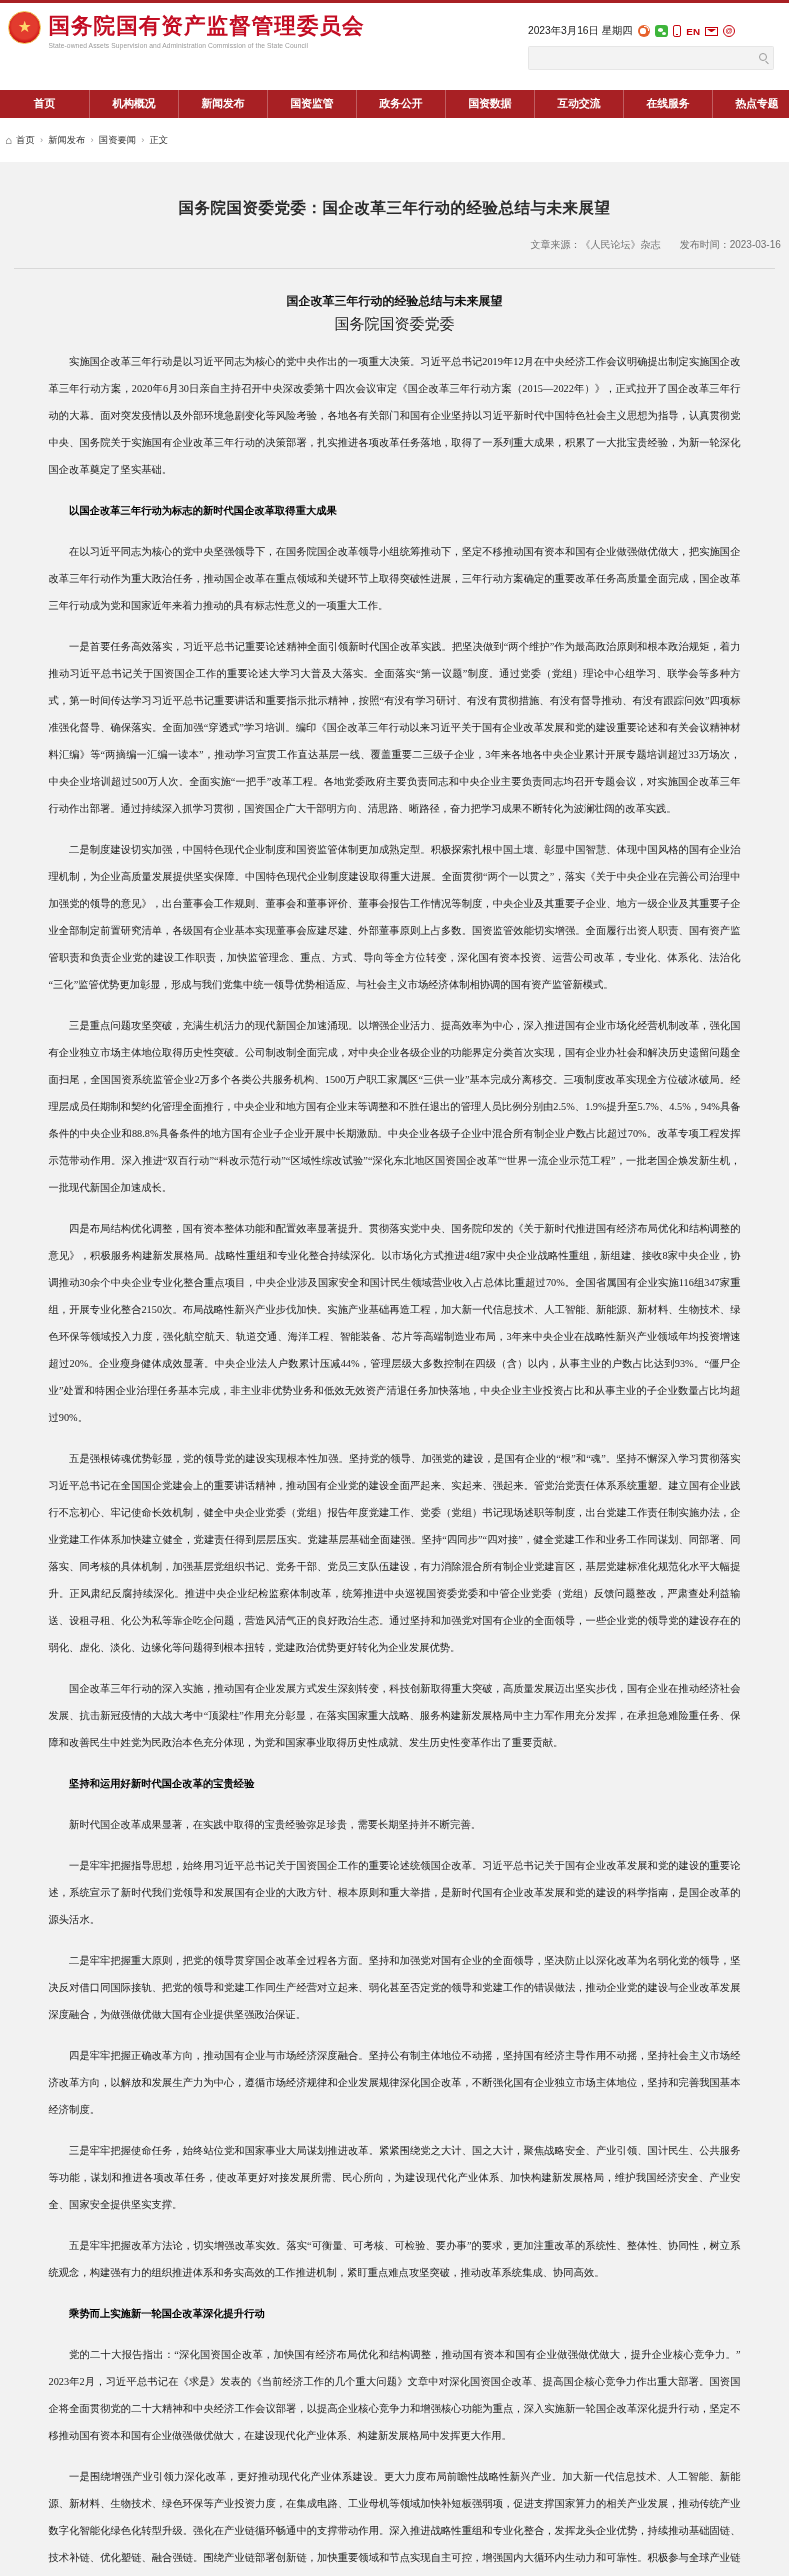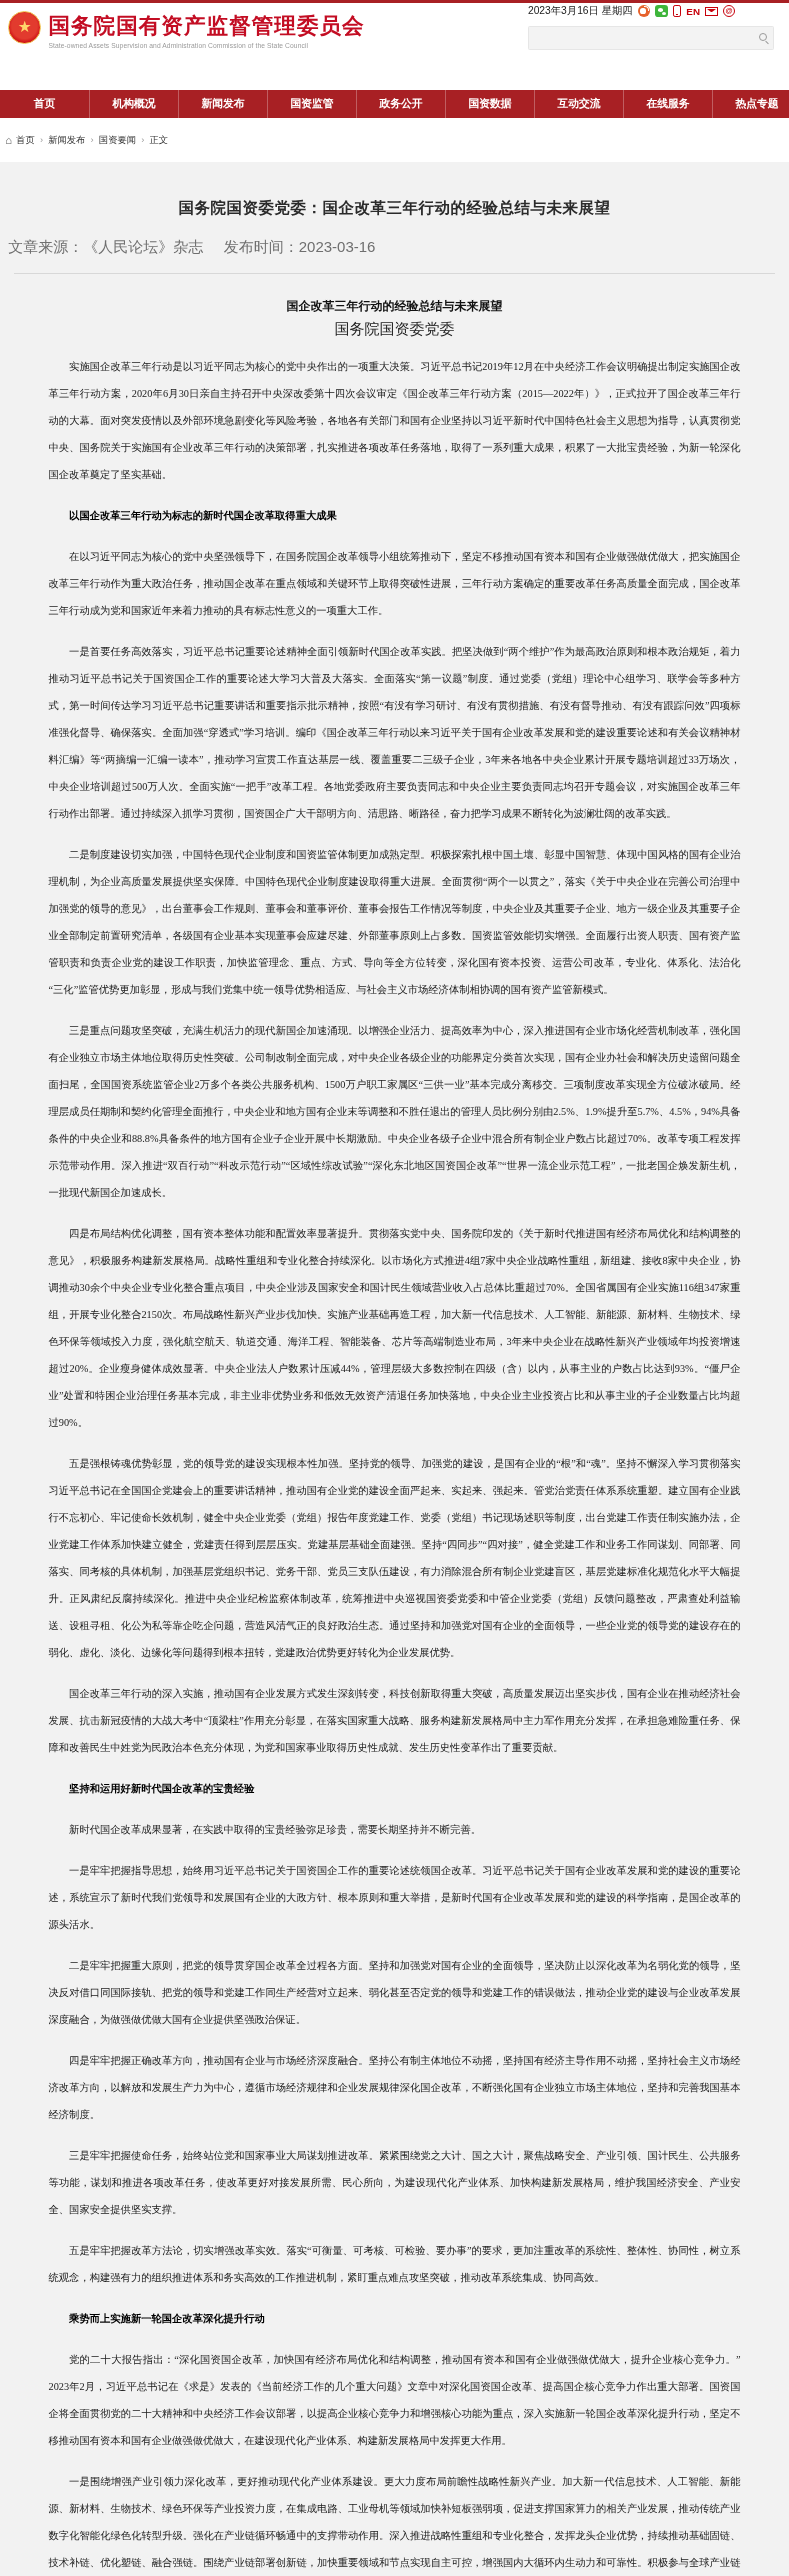--- a/index.html
+++ b/index.html
@@ -10,21 +10,21 @@
   .top-strip { height:3.1px; background:#a82024; }
 
   
   .header { position:relative; height:87px; background:#fff; }
   .logo-row { position:absolute; left:8.2px; top:8px; display:flex; align-items:flex-start; }
   .emblem { width:33px; height:33px; border-radius:50%; background:radial-gradient(circle at 50% 45%, #e23b2e 0 55%, #c7000b 80%); border:1.5px solid #f0c04a; position:relative; flex:0 0 auto; }
   .emblem::before { content:"★"; position:absolute; left:50%; top:47%; transform:translate(-50%,-50%); color:#ffd76a; font-size:15.5px; }
   .logo-text { margin-left:7.2px; }
   .site-title { font-size:21.6px; font-weight:bold; color:#c30d23; letter-spacing:1px; line-height:1.35; }
   .site-subtitle { font-size:6.7px; color:#9a9a9a; margin-top:2.1px; letter-spacing:0.1px; }
-  .header-right { position:absolute; right:3.1px; top:1px; width:258px; }
+  .header-right { position:absolute; right:3.1px; top:21px; width:258px; }
   .date-row { display:flex; align-items:center; justify-content:flex-start; gap:5.2px; font-size:10.3px; color:#1a1a1a; }
   .icon { display:inline-block; width:12.4px; height:12.4px; position:relative; cursor:pointer; }
   .i-weibo { background:#e6622d; border-radius:50%; }
   .i-weibo::before { content:""; position:absolute; left:2.6px; top:3.6px; width:5.2px; height:5.2px; background:#fff; border-radius:50%; }
   .i-weibo::after { content:""; position:absolute; right:1px; top:1px; width:4.1px; height:4.1px; border:1px solid #fff; border-left:none; border-bottom:none; border-radius:0 4.1px 0 0; }
   .i-wechat { background:#3eb53b; border-radius:3.1px; }
   .i-wechat::before { content:""; position:absolute; left:2.1px; top:3.1px; width:5.7px; height:4.1px; background:#fff; border-radius:50%; }
   .i-wechat::after { content:""; position:absolute; right:1.5px; bottom:2.1px; width:4.1px; height:3.1px; background:#fff; border-radius:50%; }
   .i-mobile { border:1px solid #c7000b; border-radius:2.1px; width:8.2px; height:12.4px; }
   .i-mobile::after { content:""; position:absolute; left:50%; bottom:1px; transform:translateX(-50%); width:2.1px; height:1px; background:#c7000b; }
@@ -45,21 +45,21 @@
 
   
   .crumb-row { height:44px; display:flex; align-items:center; padding-left:5.2px; font-size:9.3px; color:#333; background:#fff; }
   .home-icon { font-size:11.3px; color:#555; margin-right:4.1px; }
   .crumb { cursor:pointer; }
   .crumb + .crumb::before { content:"\203A"; color:#999; margin:0 5.2px; font-size:9.3px; }
 
   
   .content { background:#f2f2f2; padding-top:36px; padding-bottom:82px; }
   .page-title { text-align:center; font-size:15.5px; font-weight:bold; color:#2b2b2b; letter-spacing:0.5px; }
-  .meta-row { text-align:left; margin-top:18.5px; font-size:15px; color:#6f6f6f; }
+  .meta-row { text-align:right; margin-top:18.5px; font-size:10px; color:#6f6f6f; }
   .meta-row span { margin:0 8.2px; }
   .divider { border:none; border-top:0.5px solid #d8d8d8; margin:16.5px 14.4px 0 14.4px; }
   .article { width:692px; margin:0 auto; font-family:"Liberation Serif","DejaVu Serif",serif; }
   .inner-title { text-align:center; font-size:12px; font-weight:bold; color:#111; margin-top:24px; font-family:"Liberation Serif","DejaVu Serif",serif; }
   .inner-author { text-align:center; font-size:15px; color:#222; margin-top:5px; }
   .body-text { margin-top:11.3px; }
   .body-text p { font-size:10.3px; line-height:27px; color:#191919; text-align:justify; text-indent:2em; margin:14px 0; }
   .body-text p.heading { font-weight:bold; color:#000; }
 </style>
 </head>

